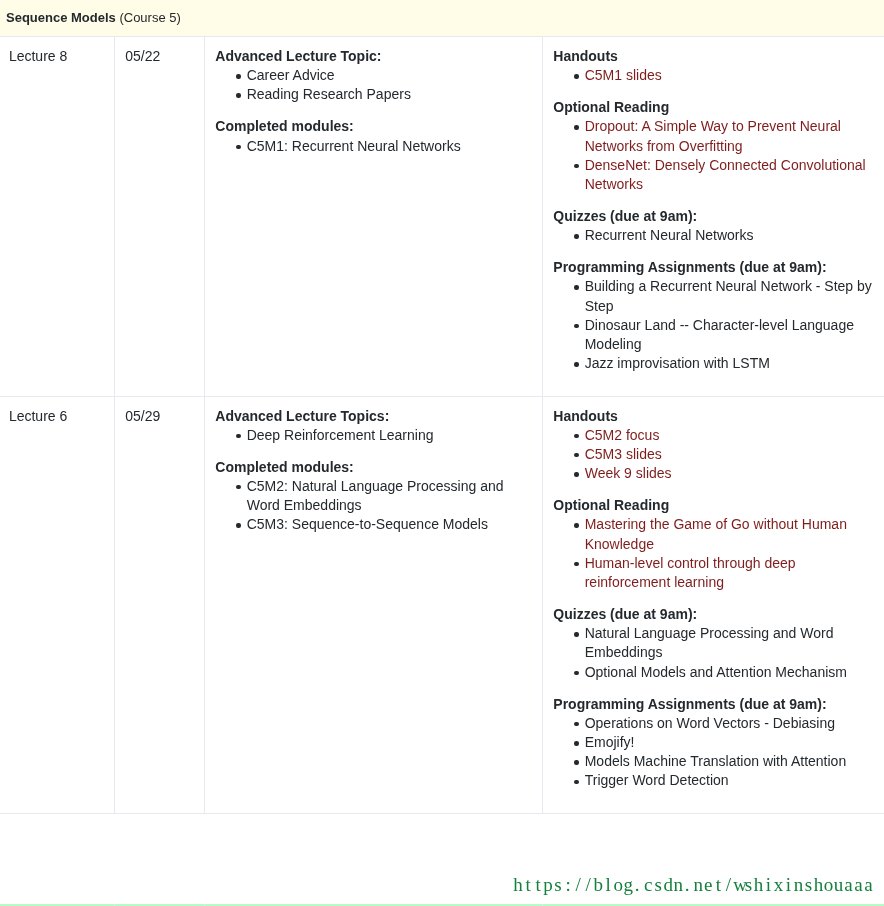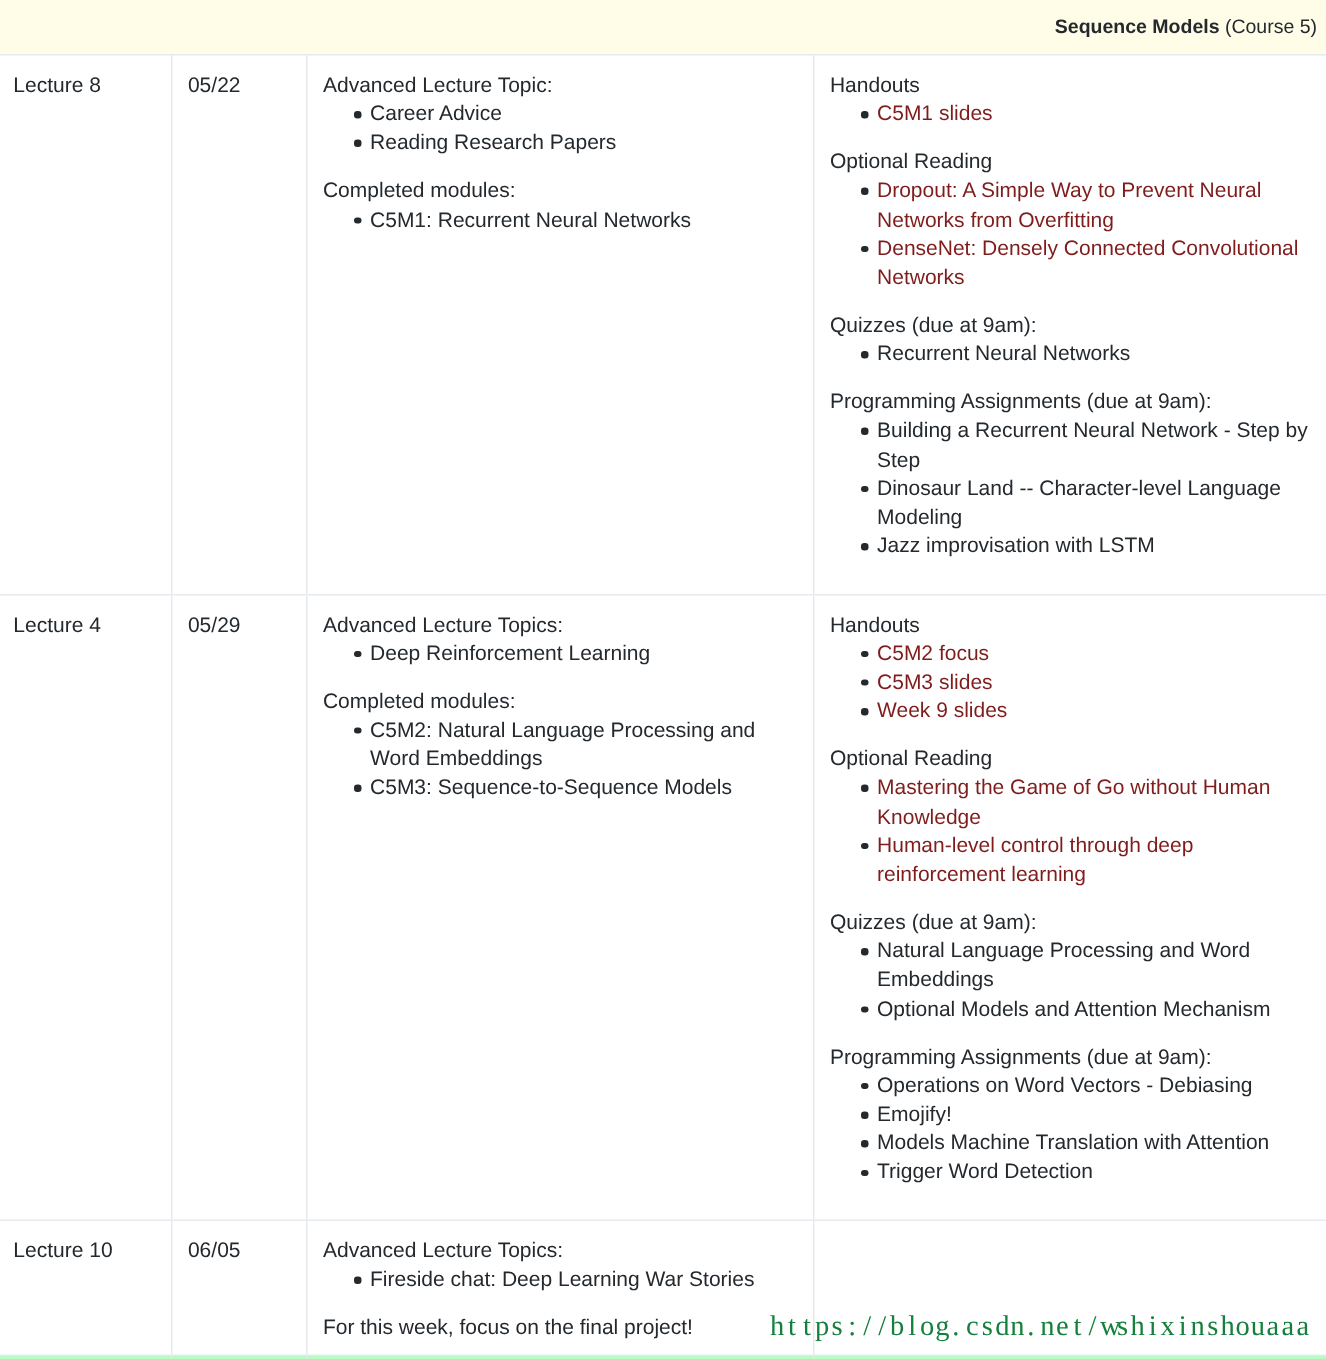--- a/index.html
+++ b/index.html
@@ -10,21 +10,21 @@
     background: #ffffff;
     font-family: "Liberation Sans", sans-serif;
     -webkit-font-smoothing: antialiased;
   }
   .page { position: relative; width: 884px; height: 906px; overflow: hidden; }
   table.sched { width: 884px; border-collapse: collapse; table-layout: fixed; }
   table.sched td, table.sched th { vertical-align: top; }
   .hdr {
     background: #fffde7;
     border-bottom: 1px solid #e6e9ee;
-    text-align: right;
+    text-align: left;
     font-size: 13px;
     color: #24292e;
     padding: 10px 6px 11px 6px;
     font-weight: 400;
   }
   .hdr b { font-weight: 700; }
   .c1 { width: 114px; }
   .c2 { width: 90px; }
   .c3 { width: 338px; }
   .c4 { width: 342px; }
@@ -33,21 +33,21 @@
     border-bottom: 1px solid #e6e9ee;
     padding: 10.0px 10px 9.4px 10.8px;
     font-size: 14px;
     color: #24292e;
     line-height: 19.2px;
   }
   td.last { border-right: none; }
   td.first { padding-left: 8.9px; }
   tr.r3 td.cell { padding-bottom: 8.4px; }
   .lec { font-size: 13px; }
-  p.h { font-weight: 400; margin: 0; }
+  p.h { font-weight: 700; margin: 0; }
   ul { margin: 0 0 12.8px 0; padding-left: 31.4px; list-style: none; }
   li { margin: 0; position: relative; }
   li::before {
     content: "";
     position: absolute;
     left: -10.3px;
     top: 8.05px;
     width: 4.4px; height: 4.4px;
     border-radius: 50%;
     background: #24292e;
@@ -132,21 +132,21 @@
       <p class="h">Programming Assignments (due at 9am):</p>
       <ul>
         <li>Building a Recurrent Neural Network - Step by Step</li>
         <li>Dinosaur Land -- Character-level Language Modeling</li>
         <li>Jazz improvisation with LSTM</li>
       </ul>
     </td>
   </tr>
 
   <tr>
-    <td class="cell lec first">Lecture 4</td>
+    <td class="cell lec first">Lecture 6</td>
     <td class="cell lec">05/29</td>
     <td class="cell">
       <p class="h">Advanced Lecture Topics:</p>
       <ul>
         <li>Deep Reinforcement Learning</li>
       </ul>
 
       <p class="h">Completed modules:</p>
       <ul>
         <li>C5M2: Natural Language Processing and Word Embeddings</li>
@@ -176,33 +176,20 @@
       <p class="h">Programming Assignments (due at 9am):</p>
       <ul>
         <li>Operations on Word Vectors - Debiasing</li>
         <li>Emojify!</li>
         <li>Models Machine Translation with Attention</li>
         <li>Trigger Word Detection</li>
       </ul>
     </td>
   </tr>
 
-  <tr class="r3">
-    <td class="cell lec first">Lecture 10</td>
-    <td class="cell lec">06/05</td>
-    <td class="cell">
-      <p class="h">Advanced Lecture Topics:</p>
-      <ul>
-        <li>Fireside chat: Deep Learning War Stories</li>
-      </ul>
-
-      <p class="h">For this week, focus on the final project!</p>
-    </td>
-    <td class="cell last"></td>
-  </tr>
 </tbody>
     </table>
 <div class="wm"><span>h</span><span>t</span><span>t</span><span>p</span><span>s</span><span>:</span><span>/</span><span>/</span><span>b</span><span>l</span><span>o</span><span>g</span><span class="narrow">.</span><span>c</span><span>s</span><span>d</span><span>n</span><span class="narrow">.</span><span>n</span><span>e</span><span>t</span><span>/</span><span>w</span><span>s</span><span>h</span><span>i</span><span>x</span><span>i</span><span>n</span><span>s</span><span>h</span><span>o</span><span>u</span><span>a</span><span>a</span><span>a</span></div>
 <div class="greenband"></div>
 <div class="vrule vr1"></div>
 <div class="vrule vr2"></div>
 <div class="vrule vr3"></div>
 </div>
 
 </body></html>

